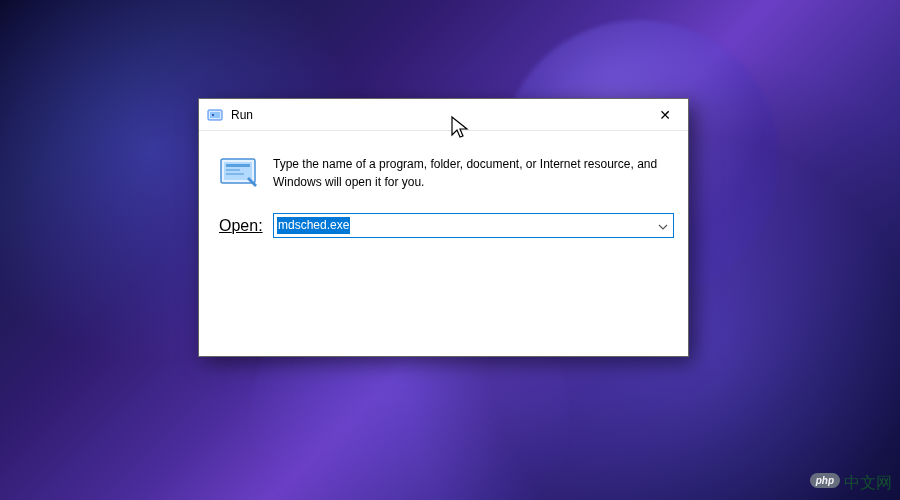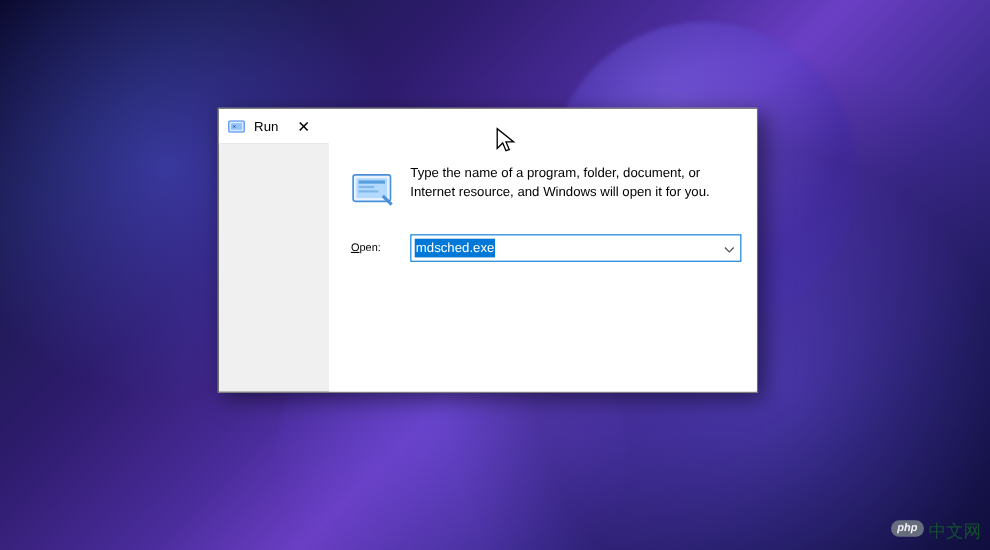--- a/index.html
+++ b/index.html
@@ -40,21 +40,21 @@
       position: absolute;
       top: 98px;
       left: 198px;
       width: 491px;
       height: 259px;
       background: #f0f0f0;
       border: 1px solid #646464;
       box-shadow: 6px 6px 20px rgba(0,0,0,0.5);
       z-index: 100;
       display: flex;
-      flex-direction: row;
+      flex-direction: column;
     }
     .titlebar {
       height: 32px;
       background: #ffffff;
       display: flex;
       align-items: center;
       padding-left: 8px;
       border-bottom: 1px solid #e8e8e8;
     }
     .titlebar-icon {
@@ -81,24 +81,23 @@
     }
     .close-x { font-size: 14px; font-family: sans-serif; font-weight: 300; }
 
     .dialog-body {
       flex: 1;
       background: #ffffff;
       padding: 18px 14px 20px 14px;
     }
     .instruction-row {
       display: flex;
-      align-items: flex-start;
+      align-items: flex-end;
       gap: 14px;
       margin-bottom: 22px;
-      margin-top: 32px;
     }
     .run-icon {
       width: 40px;
       height: 40px;
       flex-shrink: 0;
       margin-top: 2px;
       margin-left: 6px;
       display: flex;
       align-items: center;
       justify-content: center;
@@ -110,22 +109,23 @@
       line-height: 1.45;
       padding-right: 10px;
     }
     .input-row {
       display: flex;
       align-items: center;
       gap: 14px;
       padding-left: 6px;
     }
     .open-label {
-      font-size: 10px;
+      font-size: 16px;
       width: 40px;
+      text-decoration: underline;
     }
     .combo-wrap {
       flex: 1;
       position: relative;
     }
     .combo-input {
       width: 100%;
       height: 25px;
       border: 1px solid #0078d7;
       font-size: 12px;

